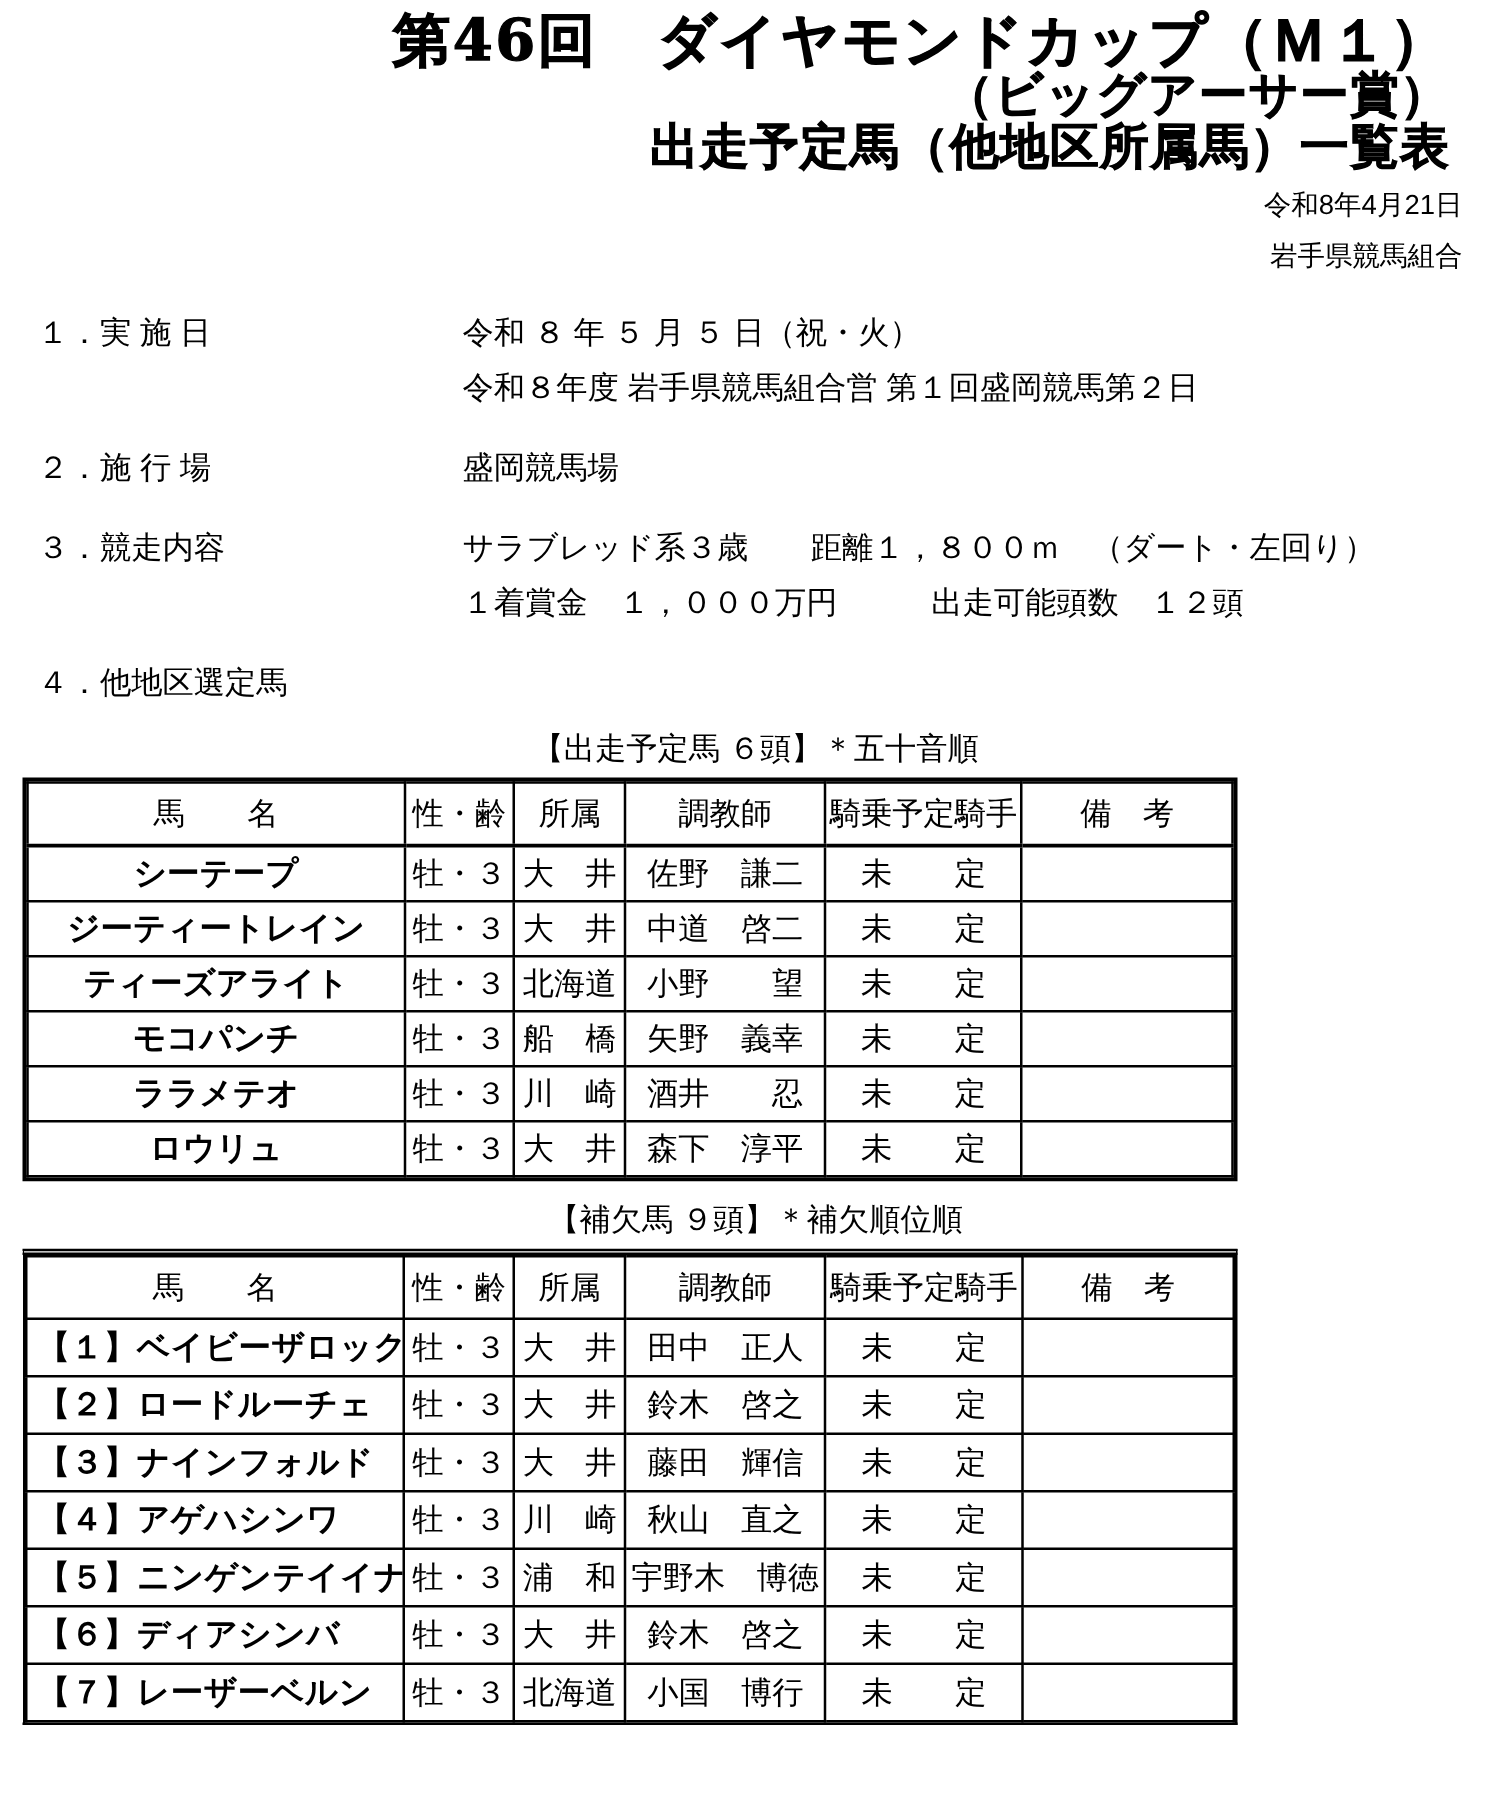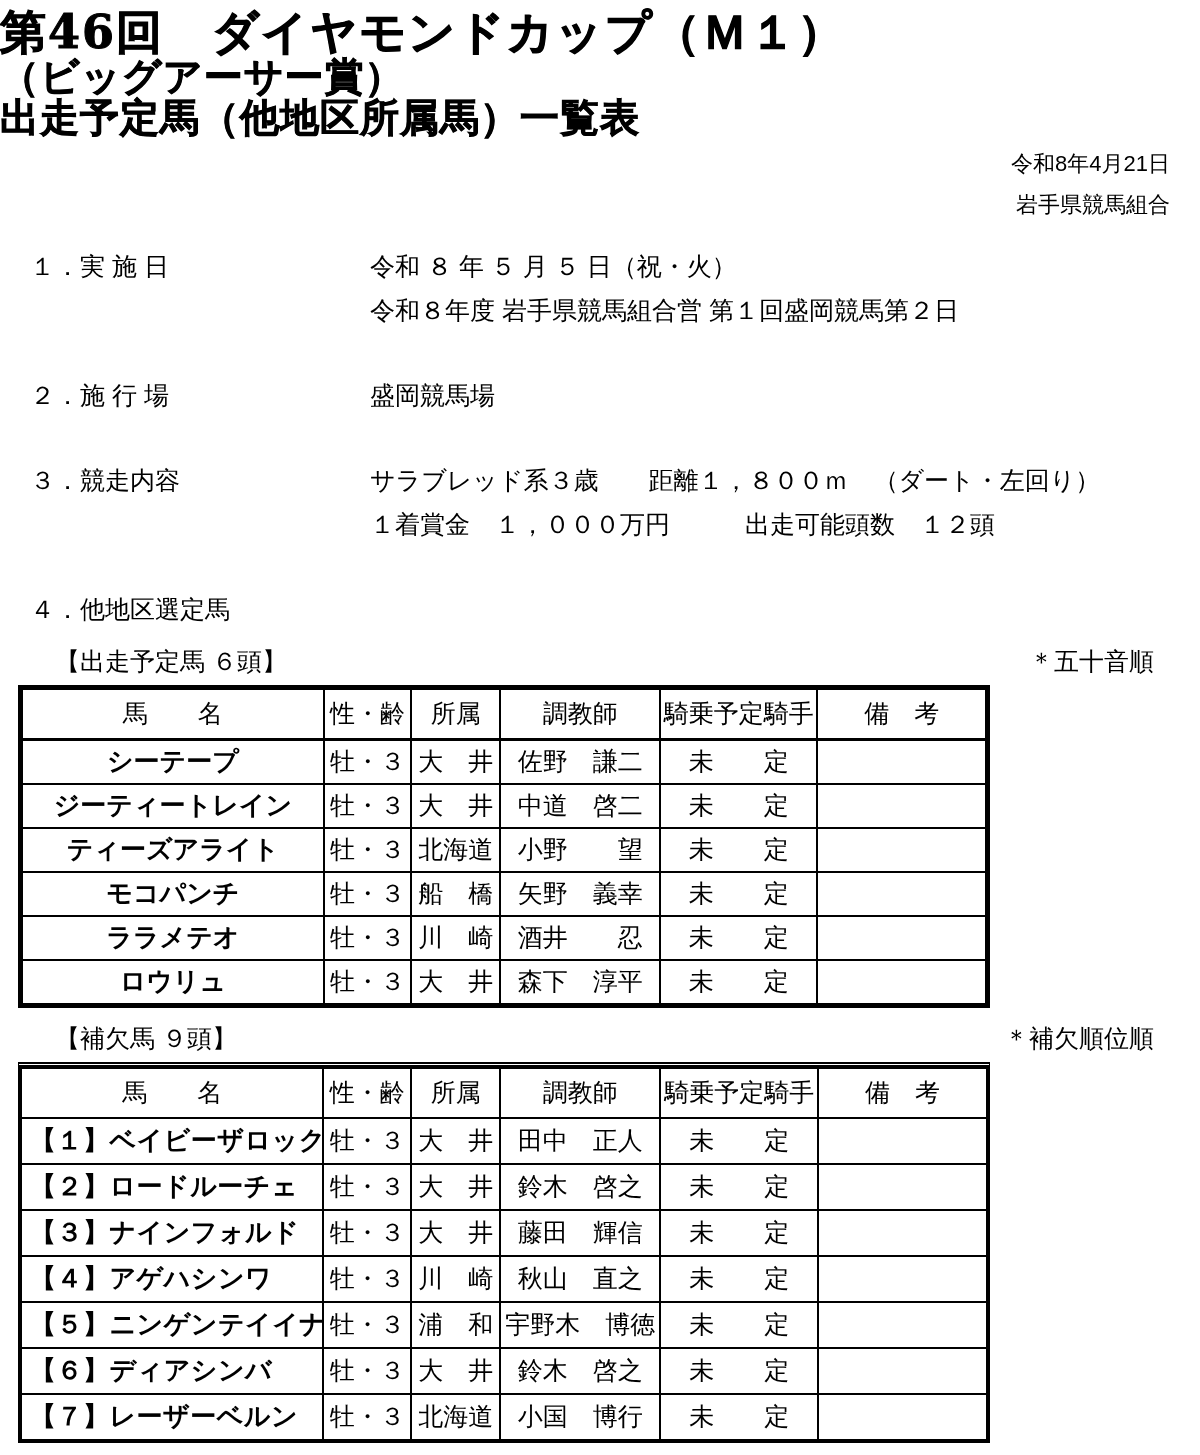--- a/index.html
+++ b/index.html
@@ -5,56 +5,56 @@
   html,body{margin:0;padding:0;background:#fff;color:#000;}
   body{
     width:1200px;
     font-family:"Liberation Sans","DejaVu Sans",sans-serif;
     -webkit-font-smoothing:antialiased;
   }
   .page{padding:8px 0 26px;}
 
   
   .title{
-    text-align:left;
+    text-align:right;
     font-family:"DejaVu Serif","Liberation Serif",serif;
     font-weight:900;
     line-height:1.05;
     margin-right:40px;
   }
   .title-line-1{font-size:46px;letter-spacing:2px;-webkit-text-stroke:1px #000;}
   .title-line-2,.title-line-3{font-size:39px;letter-spacing:1px;-webkit-text-stroke:0.8px #000;}
 
   .meta{
     text-align:right;
     padding-right:30px;
     font-size:22px;
     line-height:1.85;
     margin-top:6px;
   }
 
   
   .info{margin-top:18px;font-size:25px;}
-  .info-row{display:flex;align-items:flex-start;margin-top:41px;}
+  .info-row{display:flex;align-items:flex-start;margin-top:20px;}
   .info-row.first{margin-top:0;}
   .info-label{
     flex:0 0 370px;
     box-sizing:border-box;
     padding-left:30px;
     line-height:44px;
     white-space:pre;
   }
   .info-lines{line-height:44px;}
   .info-line{white-space:pre;}
 
   
   .table-block{margin-top:14px;}
   .caption-row{
     display:flex;
-    justify-content:space-between;
+    justify-content:center;
     align-items:flex-end;
     font-size:25px;
     margin:12px 0 7px;
   }
   .caption{padding-left:55px;white-space:pre;}
   .sort-note{padding-right:46px;white-space:pre;}
 
   
   .tblwrap{margin-left:18px;width:972px;box-sizing:border-box;}
   .w1{border:3px solid #000;}

